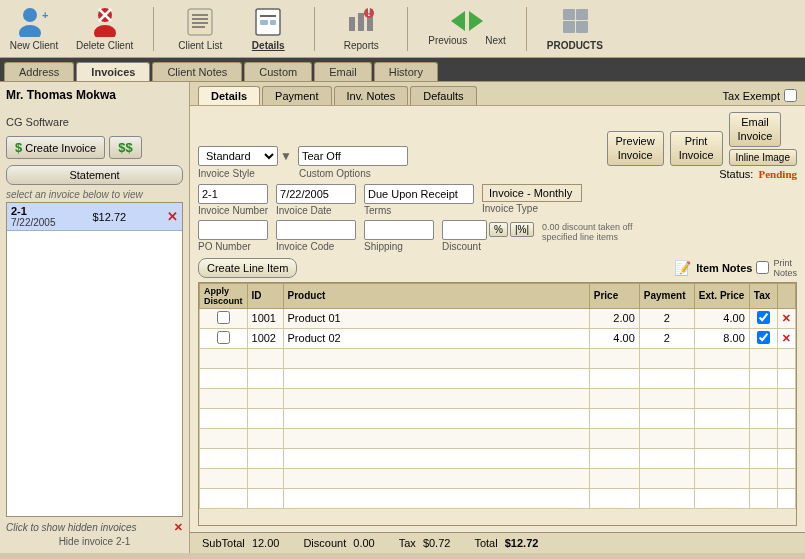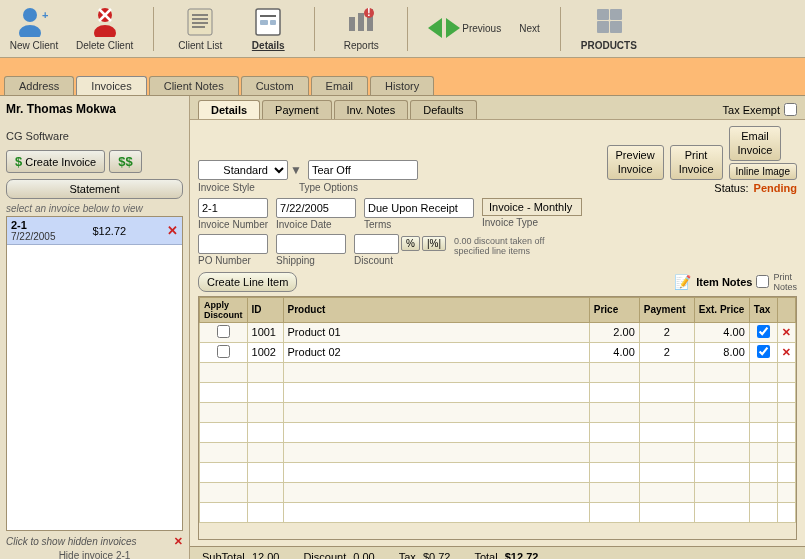--- a/index.html
+++ b/index.html
@@ -25,41 +25,41 @@
     }
     .toolbar-btn .icon-area {
       width: 36px; height: 32px;
       display: flex; align-items: center; justify-content: center;
     }
     .toolbar-separator { width: 1px; height: 44px; background: #b0a080; margin: 0 4px; }
     .toolbar-label { font-size: 10px; color: #333; text-align: center; }
 
     
     #tabs-row {
-      background: #fdba74;
+      background: #404040;
       border-bottom: 1px solid #a09070;
       display: flex;
       align-items: flex-end;
       padding: 4px 4px 0 4px;
-      height: 38px;
+      height: 24px;
     }
     .main-tab {
       padding: 3px 14px;
       background: #d4c9a8;
       border: 1px solid #a09070;
       border-bottom: none;
       cursor: pointer;
       margin-right: 2px;
       border-radius: 3px 3px 0 0;
       font-size: 11px;
       color: #333;
     }
     .main-tab.active {
       background: #f0e8d0;
-      font-weight: normal;
+      font-weight: bold;
       border-color: #888;
     }
 
     
     #main {
       display: flex;
       height: calc(559px - 58px - 30px);
       background: #e8e0c8;
     }
 
@@ -276,21 +276,21 @@
       padding: 2px 6px;
       font-size: 11px;
       min-width: 100px;
     }
 
     .underline-bold { font-weight: bold; text-decoration: underline; }
 
     .arrow-left { display: inline-block; width: 0; height: 0; border-top: 10px solid transparent; border-bottom: 10px solid transparent; border-right: 14px solid #44aa44; }
     .arrow-right { display: inline-block; width: 0; height: 0; border-top: 10px solid transparent; border-bottom: 10px solid transparent; border-left: 14px solid #44aa44; }
 
-    .toolbar-nav { display: flex; align-items: center; gap: 2px; }
+    .toolbar-nav { display: flex; flex-direction: column; align-items: center; gap: 2px; }
     .toolbar-nav-arrows { display: flex; gap: 4px; }
   </style>
 </head>
 <body>
 
 <div id="toolbar">
 
   <div class="toolbar-btn">
     <div class="icon-area">
       <svg width="32" height="30" viewBox="0 0 32 30">
@@ -446,21 +446,21 @@
       <div class="tax-exempt-row">
         <span>Tax Exempt</span>
         <input type="checkbox" style="">
       </div>
     </div>
 
     <div id="invoice-area">
 
       <div class="inv-row1">
         <div class="inv-style-select">
-          <select style="width:90px;text-align:right;">
+          <select style="width:80px;">
             <option>Standard</option>
             <option>Detailed</option>
             <option>Simple</option>
           </select>
           <span style="font-size:12px;color:#666;">▼</span>
         </div>
         <div>
           <input type="text" class="inv-options-input" value="Tear Off" style="">
         </div>
         <div style="flex:1;"></div>
@@ -476,25 +476,25 @@
           <button class="btn-email">
             <span>Email</span>
             <span>Invoice</span>
           </button>
           <button class="btn-inline">Inline  Image</button>
         </div>
       </div>
 
       <div style="display:flex;gap:6px;margin-top:-2px;">
         <div style="width:95px;font-size:10px;color:#555;">Invoice Style</div>
-        <div style="width:116px;font-size:10px;color:#555;">Type  Options</div>
+        <div style="width:116px;font-size:10px;color:#555;">Custom  Options</div>
         <div style="flex:1;"></div>
         <div style="font-size:11px;">
           <span>Status:</span>
-          <span class="status-pending" style="margin-left:2px;">Pending</span>
+          <span class="status-pending" style="margin-left:2px;font-family:Liberation Serif, serif;">Pending</span>
         </div>
       </div>
 
       <div class="inv-row2">
         <div class="inv-field-group">
           <input type="text" style="width: 70px;" value="2-1">
           <span class="inv-field-label">Invoice  Number</span>
         </div>
         <div class="inv-field-group">
           <input type="text" style="width: 80px;" value="7/22/2005">
@@ -507,20 +507,24 @@
         <div class="inv-field-group">
           <div class="inv-type-box">Invoice - Monthly</div>
           <span class="inv-field-label">Invoice Type</span>
         </div>
       </div>
 
       <div class="inv-row3">
         <div class="inv-field-group">
           <input type="text" style="width: 70px;" value="">
           <span class="inv-field-label">PO Number</span>
+        </div>
+        <div class="inv-field-group">
+          <input type="text" style="width: 80px;" value="">
+          <span class="inv-field-label">Invoice Code</span>
         </div>
         <div class="inv-field-group">
           <input type="text" style="width: 70px;" value="">
           <span class="inv-field-label">Shipping</span>
         </div>
         <div class="inv-field-group">
           <div class="discount-row">
             <input type="text" style="width: 45px;" value="">
             <button class="pct-btn">%</button>
             <button class="pct-btn">|%|</button>

